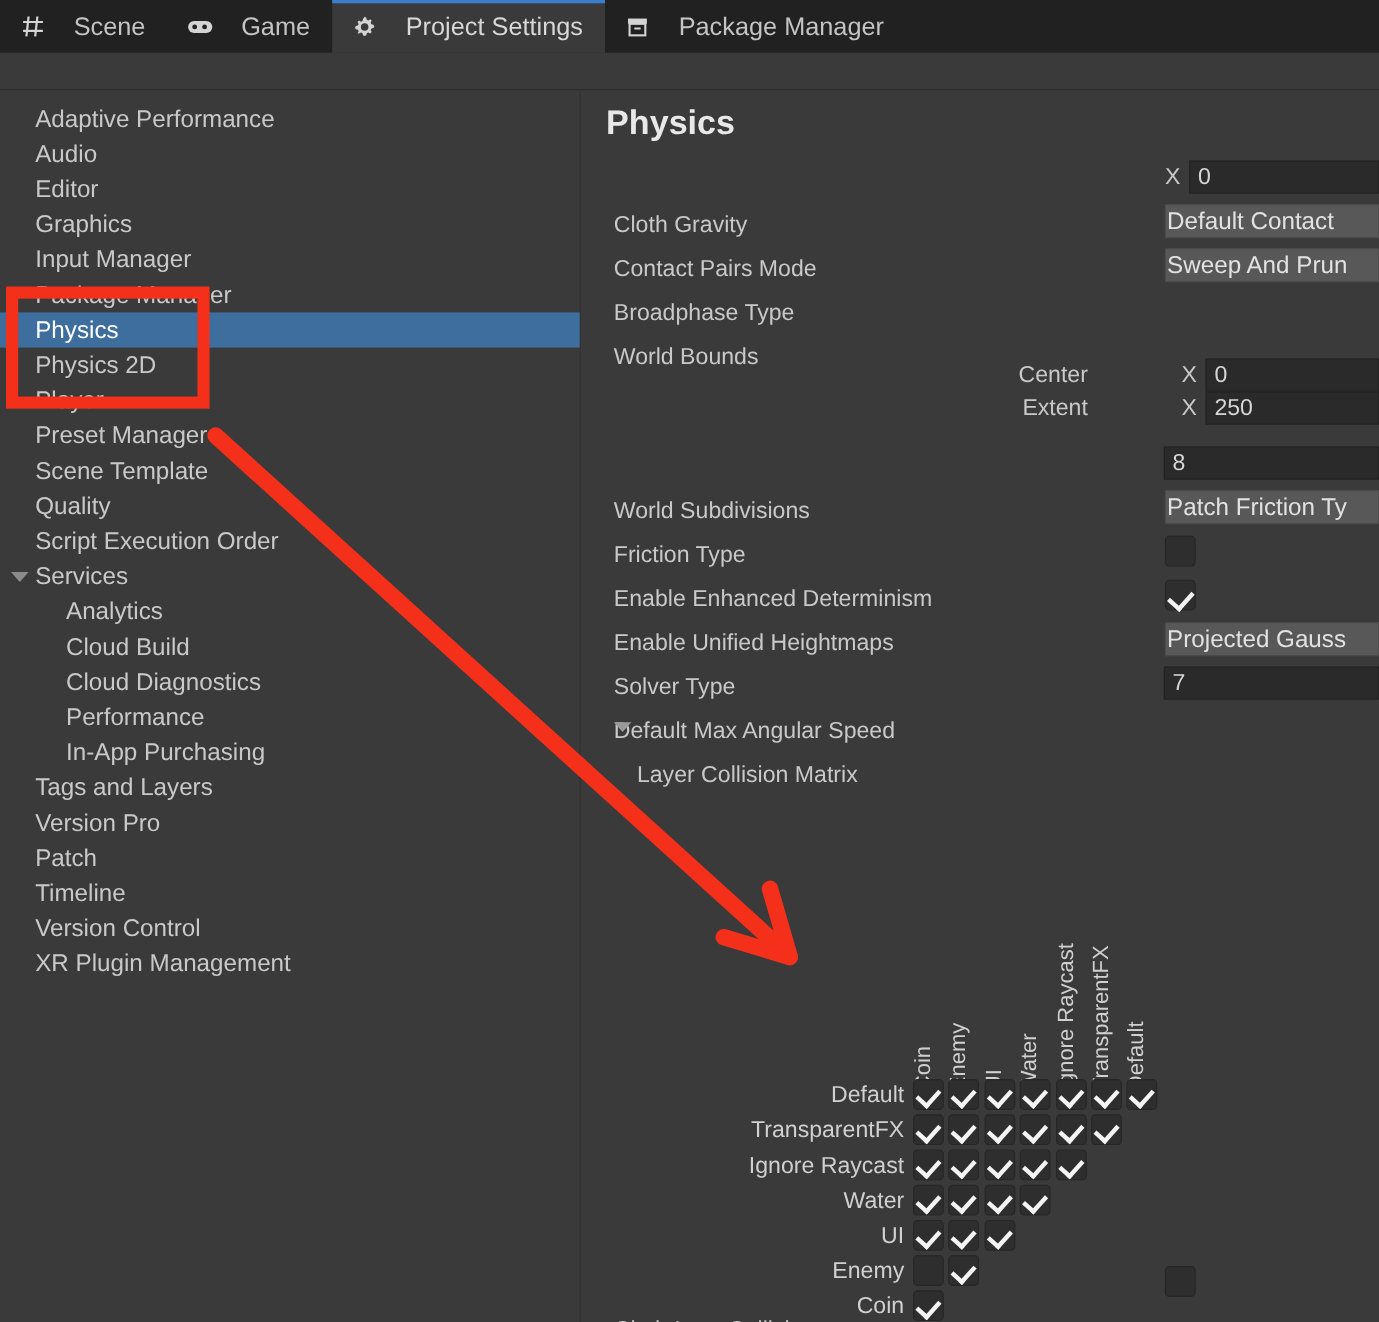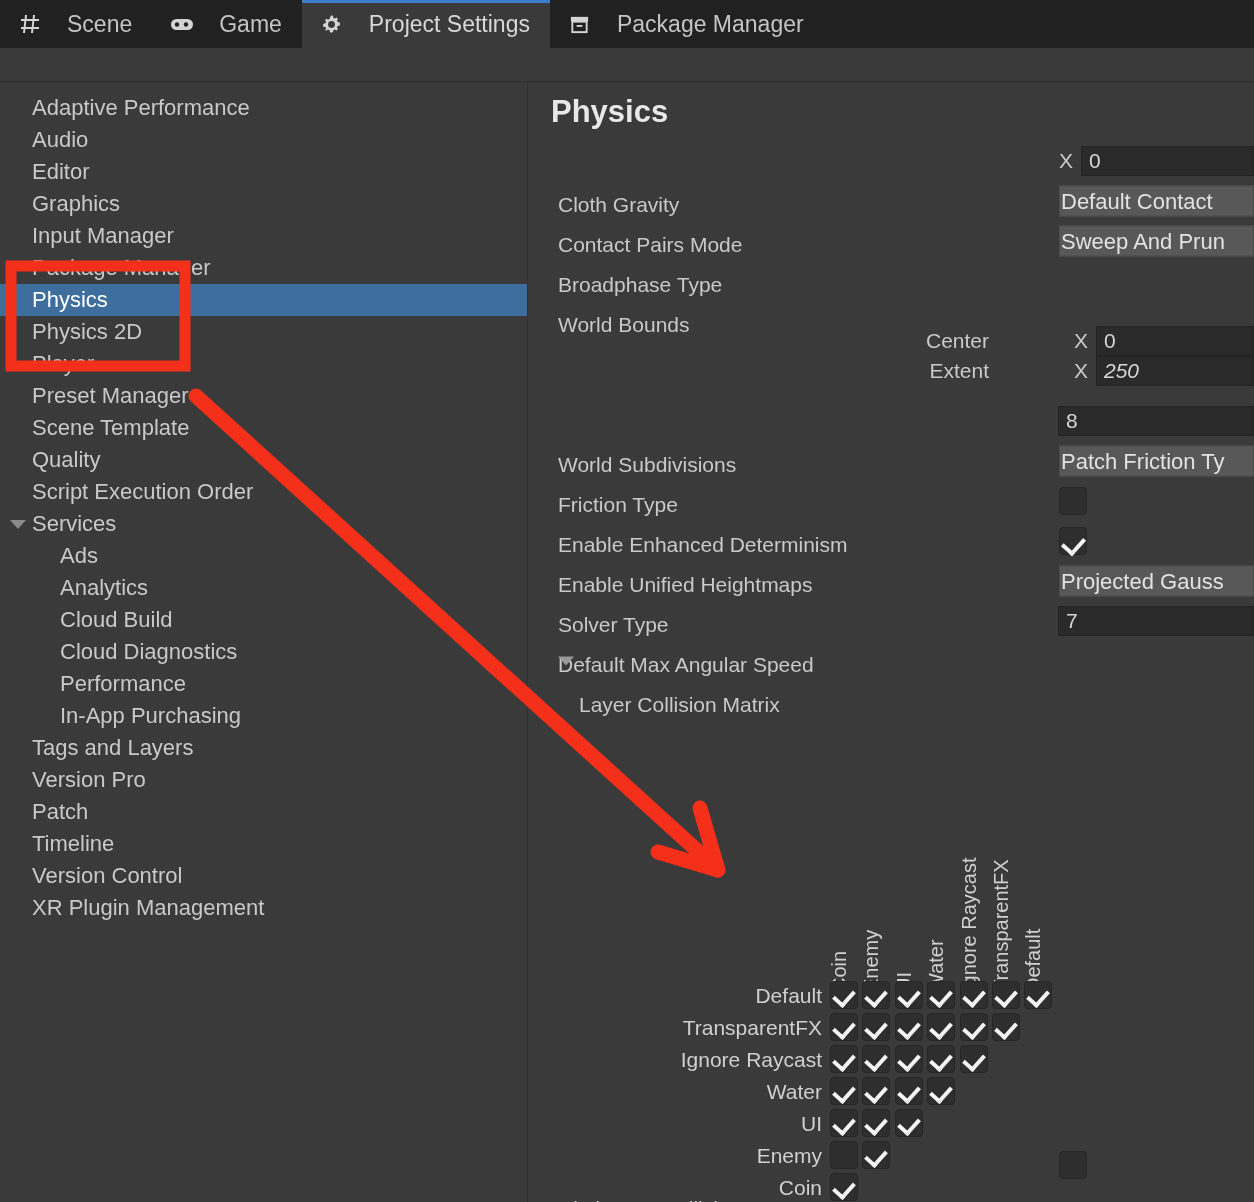--- a/index.html
+++ b/index.html
@@ -236,23 +236,20 @@
         <span>Quality</span>
       </div>
       <div class="side-item">
         <span>Script Execution Order</span>
       </div>
       <div class="side-item hasTri">
         <span class="tri"></span>
         <span>Services</span>
       </div>
       <div class="side-item indent">
-        <span>Ads</span>
-      </div>
-      <div class="side-item indent">
         <span>Analytics</span>
       </div>
       <div class="side-item indent">
         <span>Cloud Build</span>
       </div>
       <div class="side-item indent">
         <span>Cloud Diagnostics</span>
       </div>
       <div class="side-item indent">
         <span>Performance</span>
@@ -300,21 +297,21 @@
           <div class="row-label">World Bounds</div>
         </div>
         <div class="row" style="top: 238px;">
           <div class="row-sublabel" style="right: 265px;">Center</div>
           <div class="axis-x" style="left: 545px;">X</div>
           <div class="field" style="left: 567px; width: 158px;">0</div>
         </div>
         <div class="row" style="top: 268px;">
           <div class="row-sublabel" style="right: 265px;">Extent</div>
           <div class="axis-x" style="left: 545px;">X</div>
-          <div class="field" style="left: 567px; width: 158px; font-style: italic;">250</div>
+          <div class="field" style="left: 567px; width: 158px;">250</div>
         </div>
         <div class="row" style="top: 318px;">
           <div class="row-label">World Subdivisions</div>
           <div class="field" style="left: 529px; width: 196px;">8</div>
         </div>
         <div class="row" style="top: 358px;">
           <div class="row-label">Friction Type</div>
           <div class="dropdown" style="left: 530px; width: 195px;">Patch Friction Ty</div>
         </div>
         <div class="row" style="top: 398px;">

